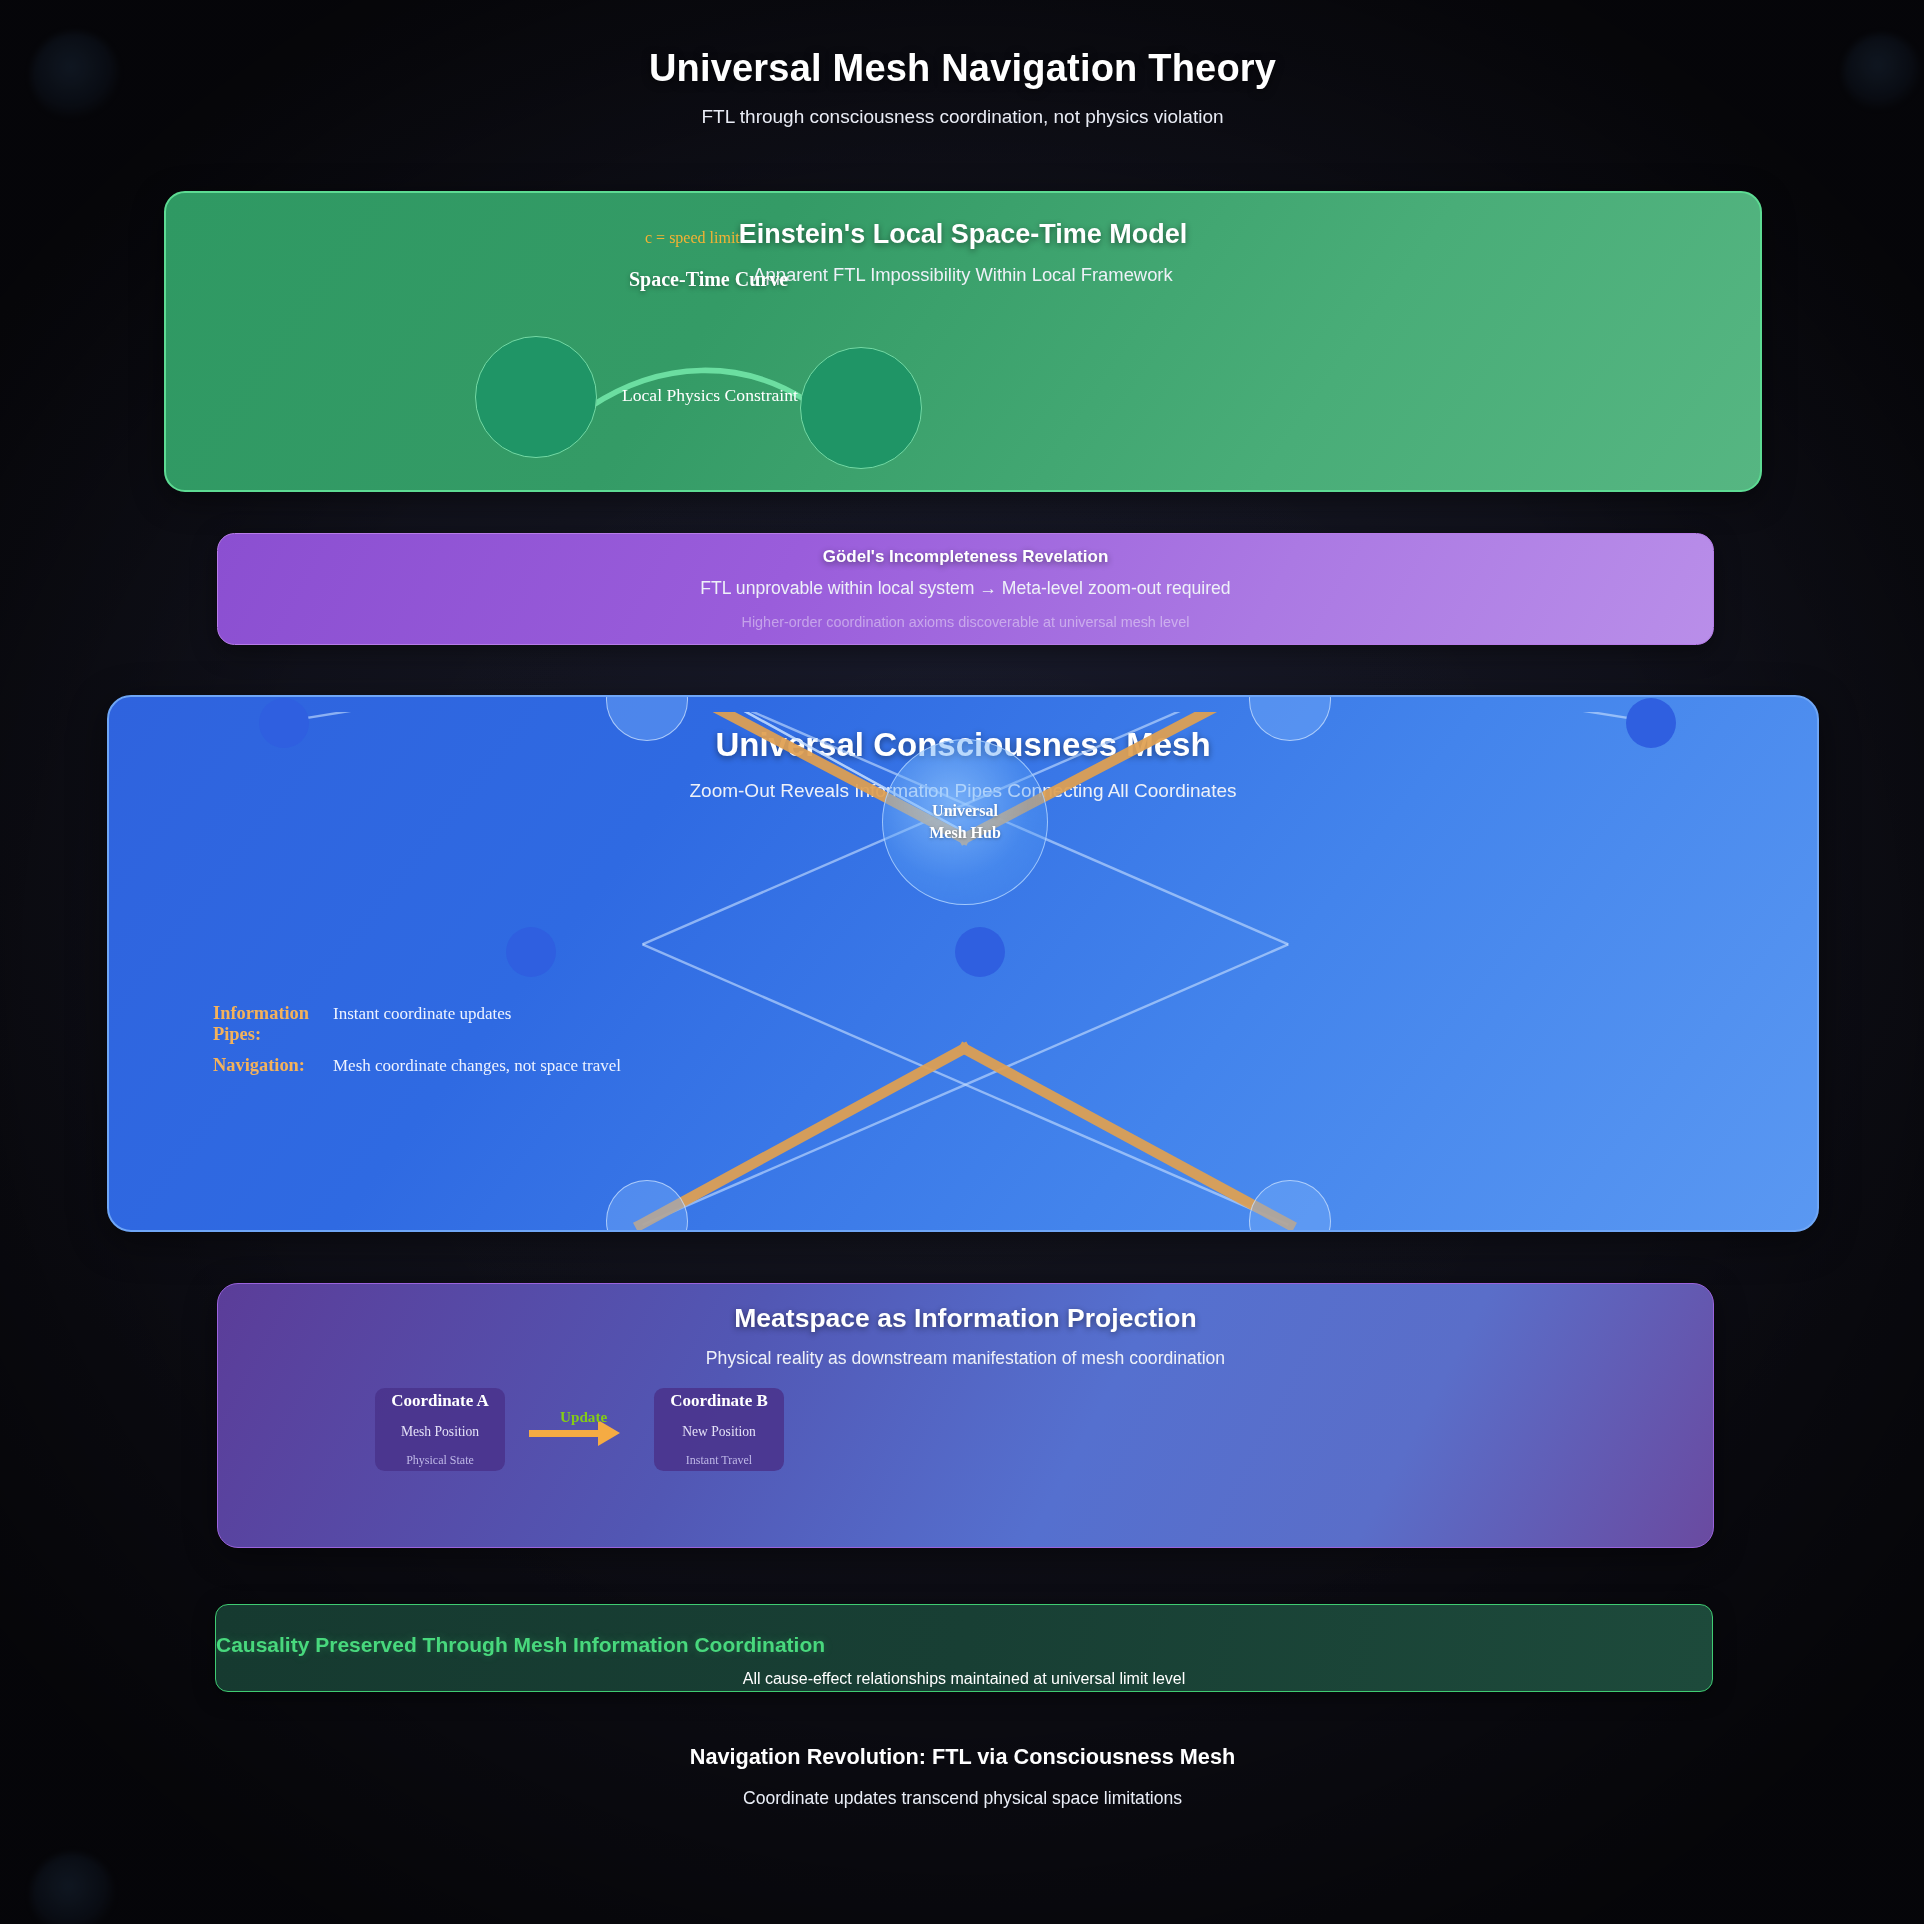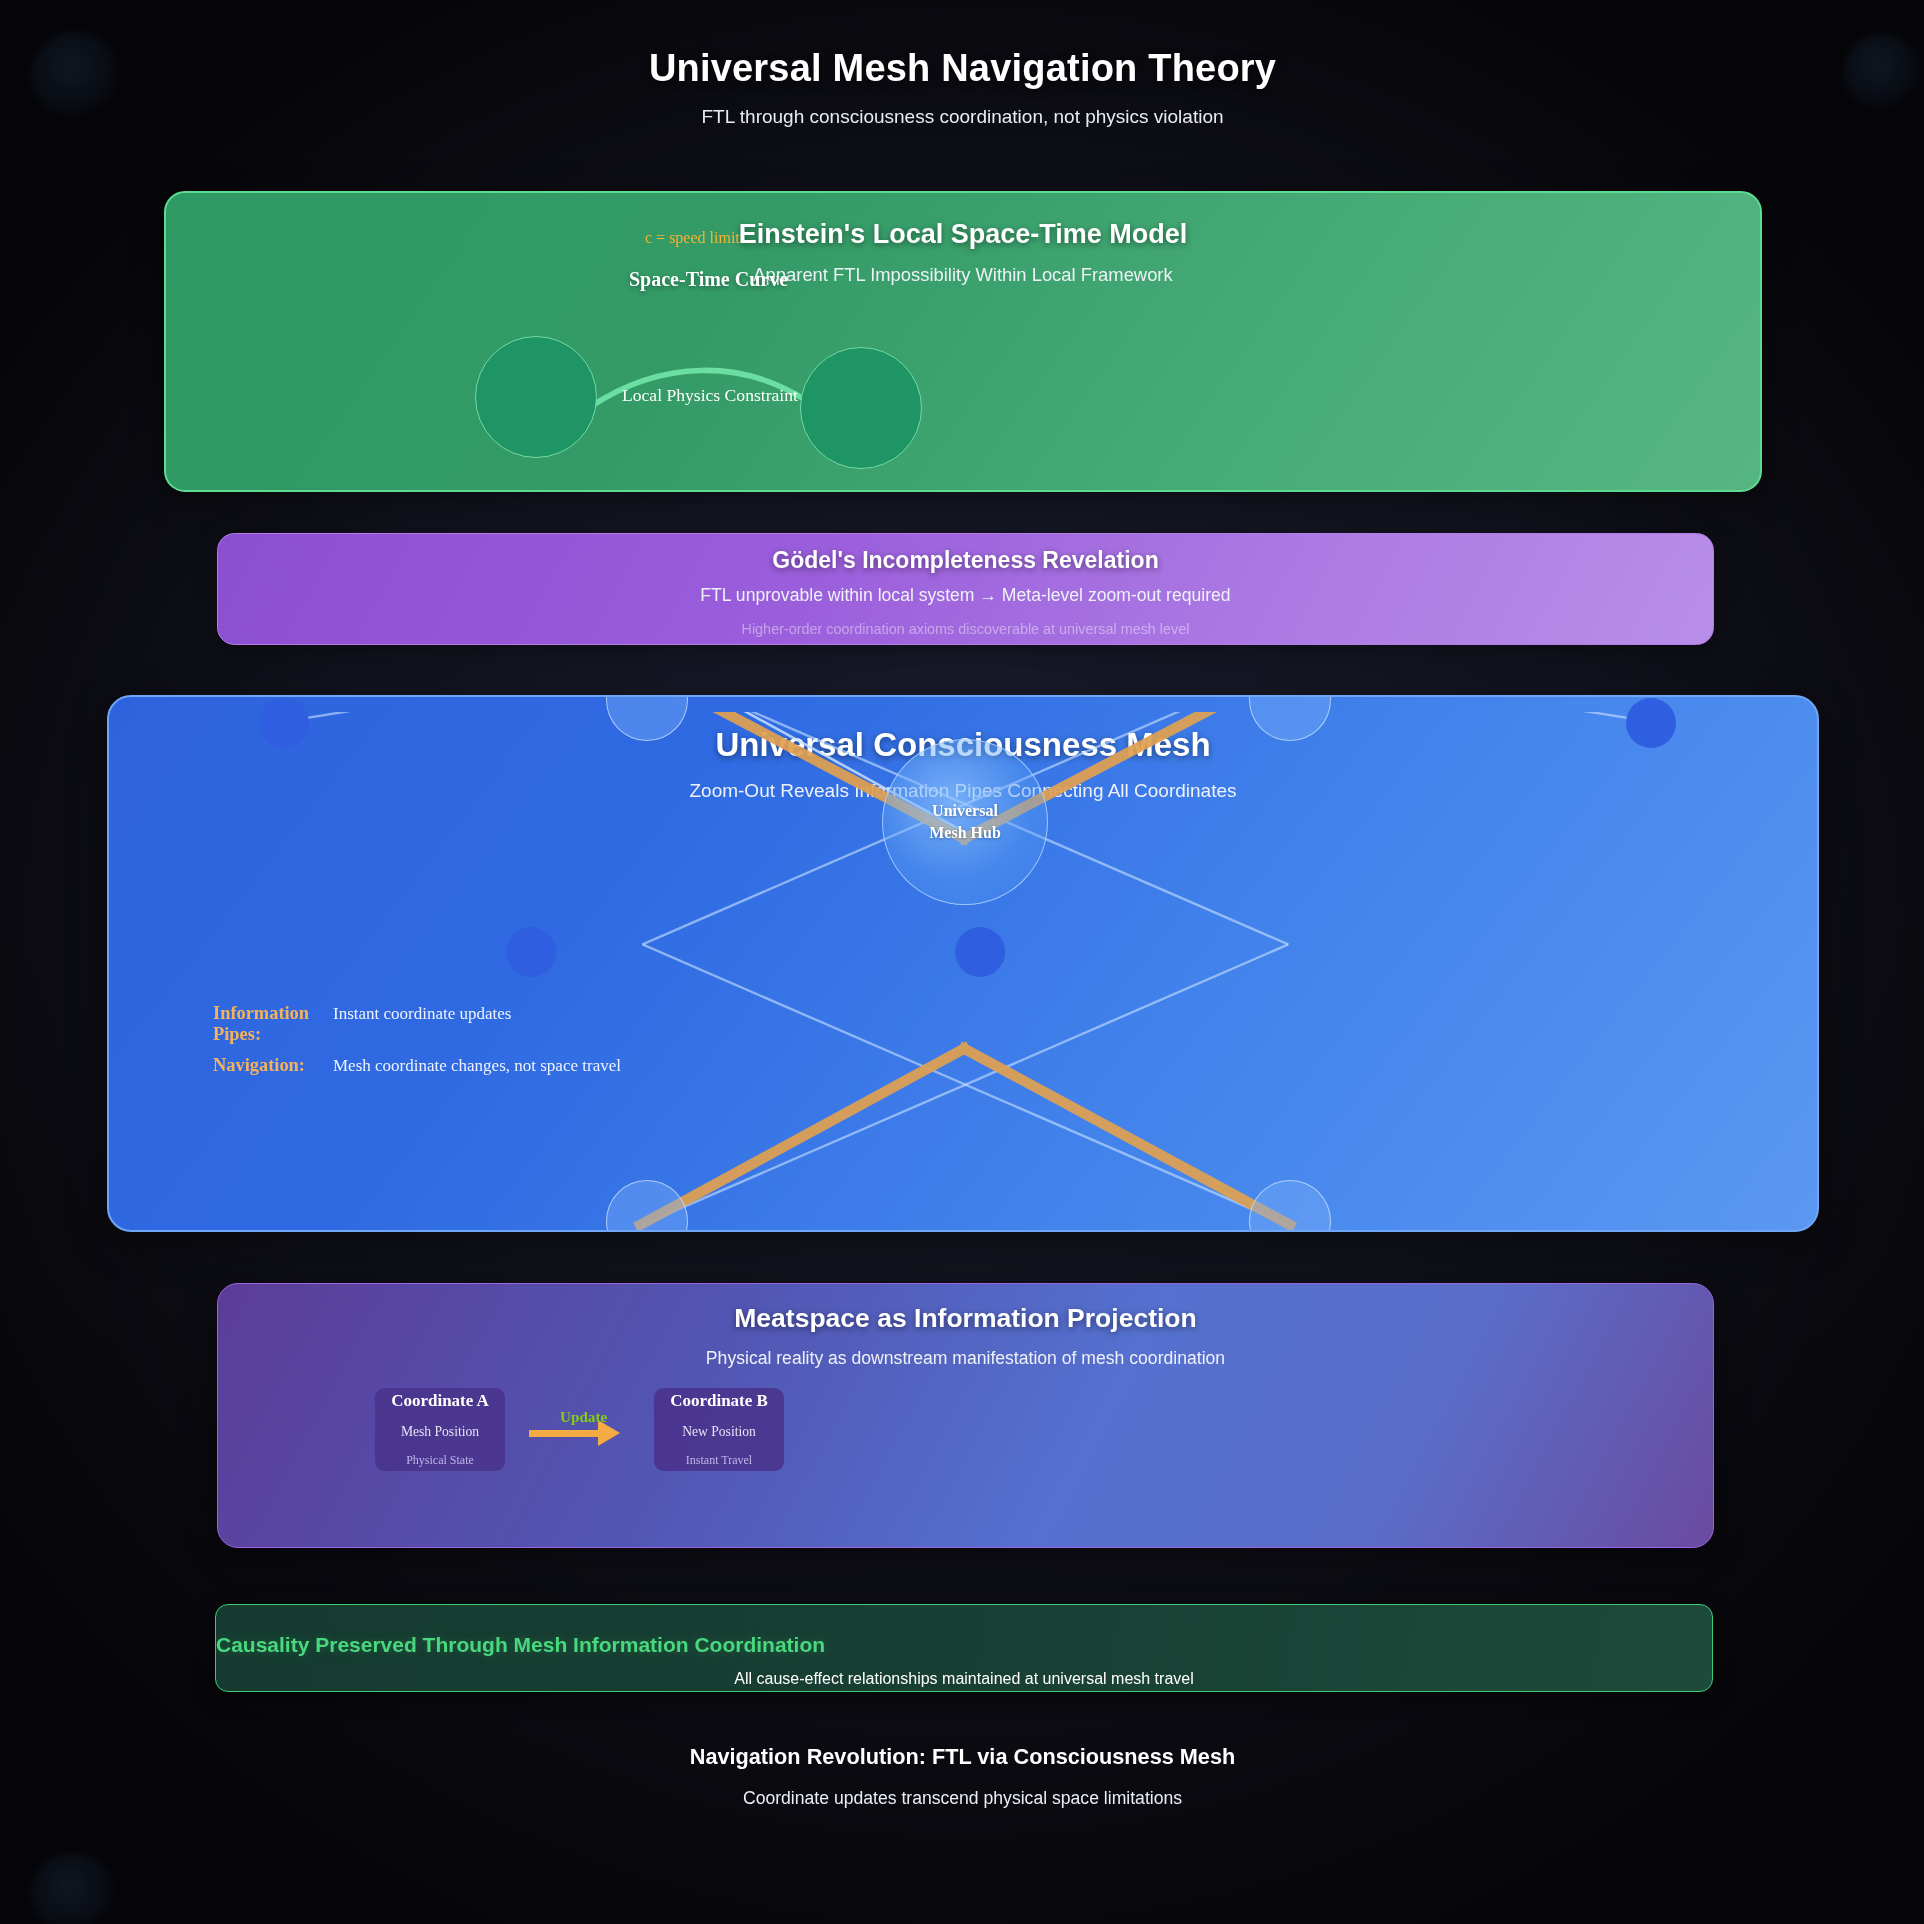--- a/index.html
+++ b/index.html
@@ -51,21 +51,21 @@
   .lbl-c{left:479px;top:36px;color:#f5b233;font-size:16px;font-weight:normal;}
   .lbl-curve{left:463px;top:75px;font-size:20px;font-weight:bold;text-shadow:0 1.6px 4.8px rgba(0,0,0,.35);}
   .lbl-constraint{left:456px;top:192px;font-size:17.6px;}
   .st-svg{position:absolute;left:0;top:0;width:100%;height:100%;pointer-events:none;}
 
   
   #godel{left:217px;top:533px;width:1497px;height:112px;border-radius:17.6px;
     border:1.6px solid #b77ce8;
     background:linear-gradient(118deg,#8b4fd1 0%,#9a5ddb 38%,#ab79e3 70%,#b98ee9 100%);
     box-shadow:0 6.4px 26px rgba(0,0,0,.4);}
-  #godel .p-title{font-size:23px;margin-top:13px;}
+  #godel .p-title{font-size:17px;margin-top:13px;}
   #godel .p-sub{font-size:17.6px;margin-top:11.2px;}
   #godel .p-note{text-align:center;font-size:14.4px;margin-top:14.4px;color:rgba(255,255,255,.42);}
 
   
   #mesh{left:107px;top:695px;width:1712px;height:537px;border-radius:24px;
     border:2.4px solid #6fa6f6;
     background:linear-gradient(128deg,#2f63de 0%,#2f6ae2 30%,#4384ec 65%,#5a98f2 100%);
     box-shadow:0 9.6px 38px rgba(0,0,0,.45);}
   #mesh .p-title{font-size:33px;margin-top:29px;}
   #mesh .p-sub{font-size:19px;margin-top:16px;}
@@ -228,21 +228,21 @@
   <div class="arrow-label">Update</div>
 
   <div class="coordbox cb-b">
     <div class="t1">Coordinate B</div>
     <div class="t2">New Position</div>
     <div class="t3">Instant Travel</div>
   </div>
 
   <div class="panel" id="causal">
     <div class="c-title">Causality Preserved Through Mesh Information Coordination</div>
-    <div class="c-sub">All cause-effect relationships maintained at universal mesh travel</div>
+    <div class="c-sub">All cause-effect relationships maintained at universal limit level</div>
   </div>
 
   <div class="foot">
     <div class="f1">Navigation Revolution: FTL via Consciousness Mesh</div>
     <div class="f2">Coordinate updates transcend physical space limitations</div>
   </div>
 
 </div>
 
 

